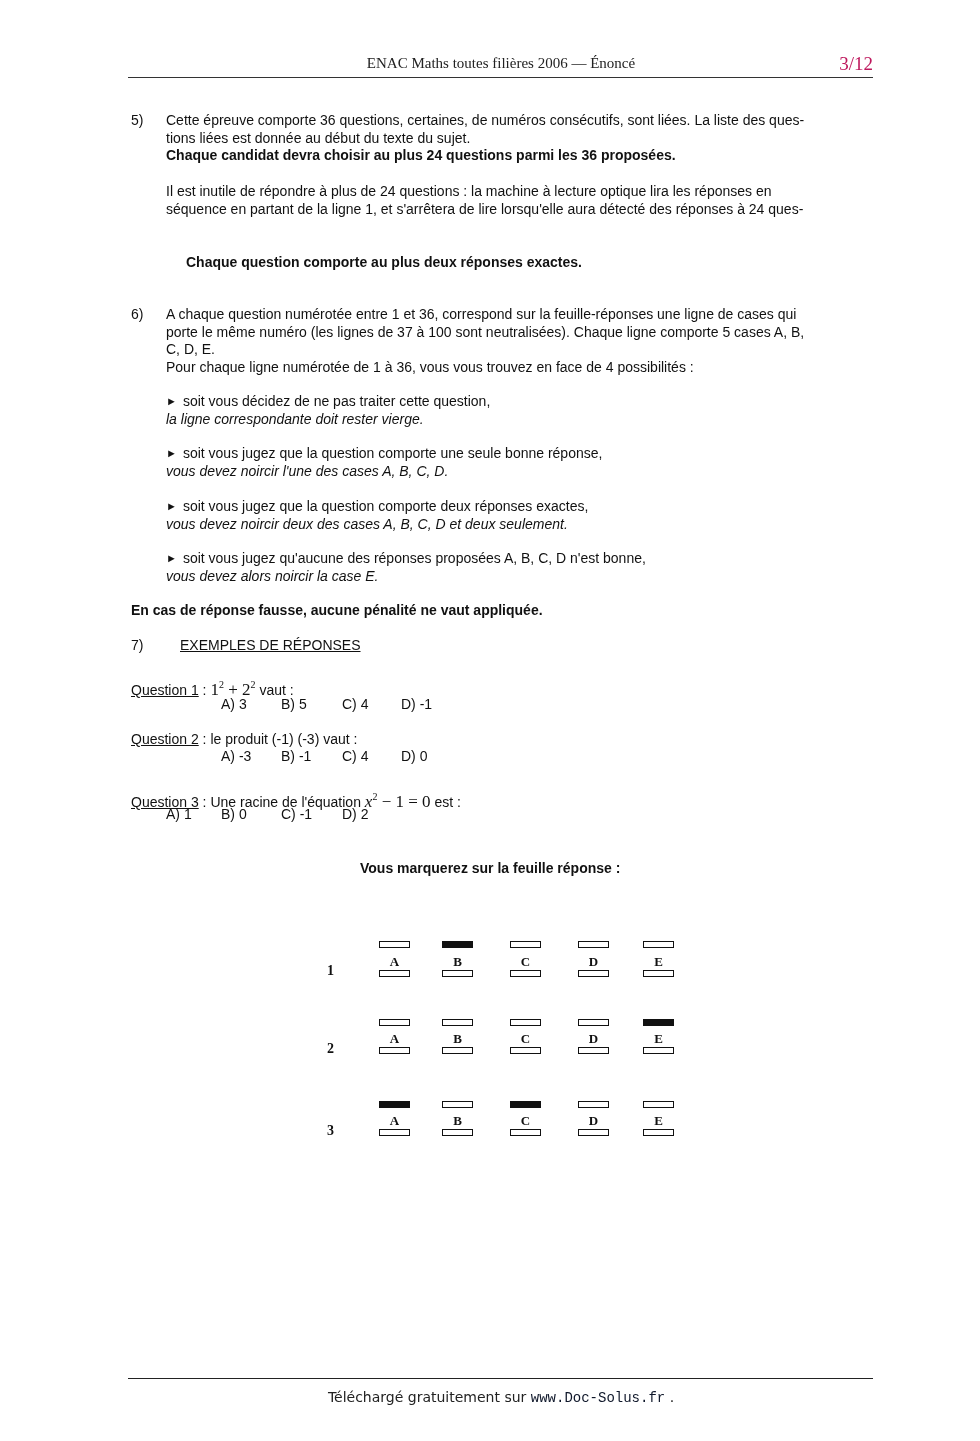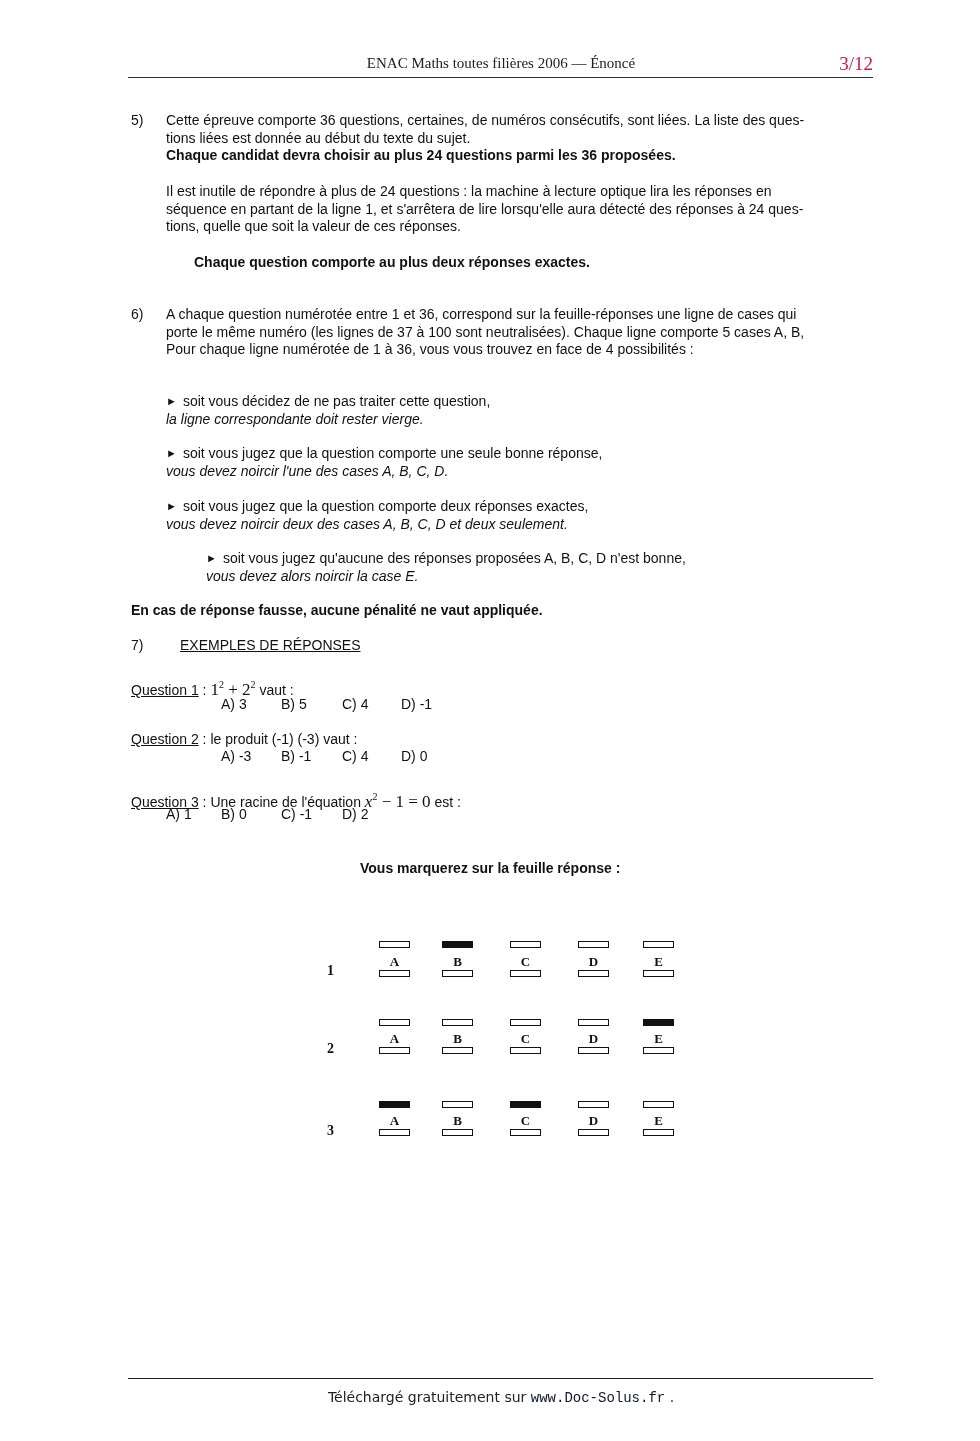--- a/index.html
+++ b/index.html
@@ -41,44 +41,44 @@
 
 <div class="abs txt num" style="top:112px;">5)</div>
 <div class="abs txt" style="left:166px; top:112px; width:707px;">
   <div class="just">Cette épreuve comporte 36 questions, certaines, de numéros consécutifs, sont liées. La liste des ques-</div>
   <div>tions liées est donnée au début du texte du sujet.</div>
   <div class="b">Chaque candidat devra choisir au plus 24 questions parmi les 36 proposées.</div>
 </div>
 <div class="abs txt" style="left:166px; top:183px; width:707px;">
   <div class="just">Il est inutile de répondre à plus de 24 questions : la machine à lecture optique lira les réponses en</div>
   <div class="just">séquence en partant de la ligne 1, et s'arrêtera de lire lorsqu'elle aura détecté des réponses à 24 ques-</div>
-  <div>tions, quelle que soit la valeur de ces réponses.</div>
 </div>
-<div class="abs txt b" style="left:194px; top:254px;">Chaque question comporte au plus deux réponses exactes.</div>
+<div class="abs txt b" style="left:186px; top:254px;">Chaque question comporte au plus deux réponses exactes.</div>
 
 <div class="abs txt num" style="top:306px;">6)</div>
 <div class="abs txt" style="left:166px; top:306px; width:707px;">
   <div class="just">A chaque question numérotée entre 1 et 36, correspond sur la feuille-réponses une ligne de cases qui</div>
   <div class="just">porte le même numéro (les lignes de 37 à 100 sont neutralisées). Chaque ligne comporte 5 cases A, B,</div>
+  <div>C, D, E.</div>
   <div>Pour chaque ligne numérotée de 1 à 36, vous vous trouvez en face de 4 possibilités :</div>
 </div>
 
 <div class="abs txt" style="left:166px; top:393px;">
   <div><span class="tri">►</span><span>soit vous décidez de ne pas traiter cette question,</span></div>
   <div class="i">la ligne correspondante doit rester vierge.</div>
 </div>
 <div class="abs txt" style="left:166px; top:445px;">
   <div><span class="tri">►</span><span>soit vous jugez que la question comporte une seule bonne réponse,</span></div>
   <div class="i">vous devez noircir l'une des cases A, B, C, D.</div>
 </div>
 <div class="abs txt" style="left:166px; top:498px;">
   <div><span class="tri">►</span><span>soit vous jugez que la question comporte deux réponses exactes,</span></div>
   <div class="i">vous devez noircir deux des cases A, B, C, D et deux seulement.</div>
 </div>
-<div class="abs txt" style="left:166px; top:550px;margin-left:40px;">
+<div class="abs txt" style="left:166px; top:550px;">
   <div><span class="tri">►</span><span>soit vous jugez qu'aucune des réponses proposées A, B, C, D n'est bonne,</span></div>
   <div class="i">vous devez alors noircir la case E.</div>
 </div>
 
 <div class="abs txt b" style="left:131px; top:602px;">En cas de réponse fausse, aucune pénalité ne vaut appliquée.</div>
 
 <div class="abs txt num" style="top:637px;">7)</div>
 <div class="abs txt" style="left:180px; top:637px;text-decoration:underline;">EXEMPLES DE RÉPONSES</div>
 
 <div class="abs txt" style="left:131px; top:676px; white-space:nowrap;">

